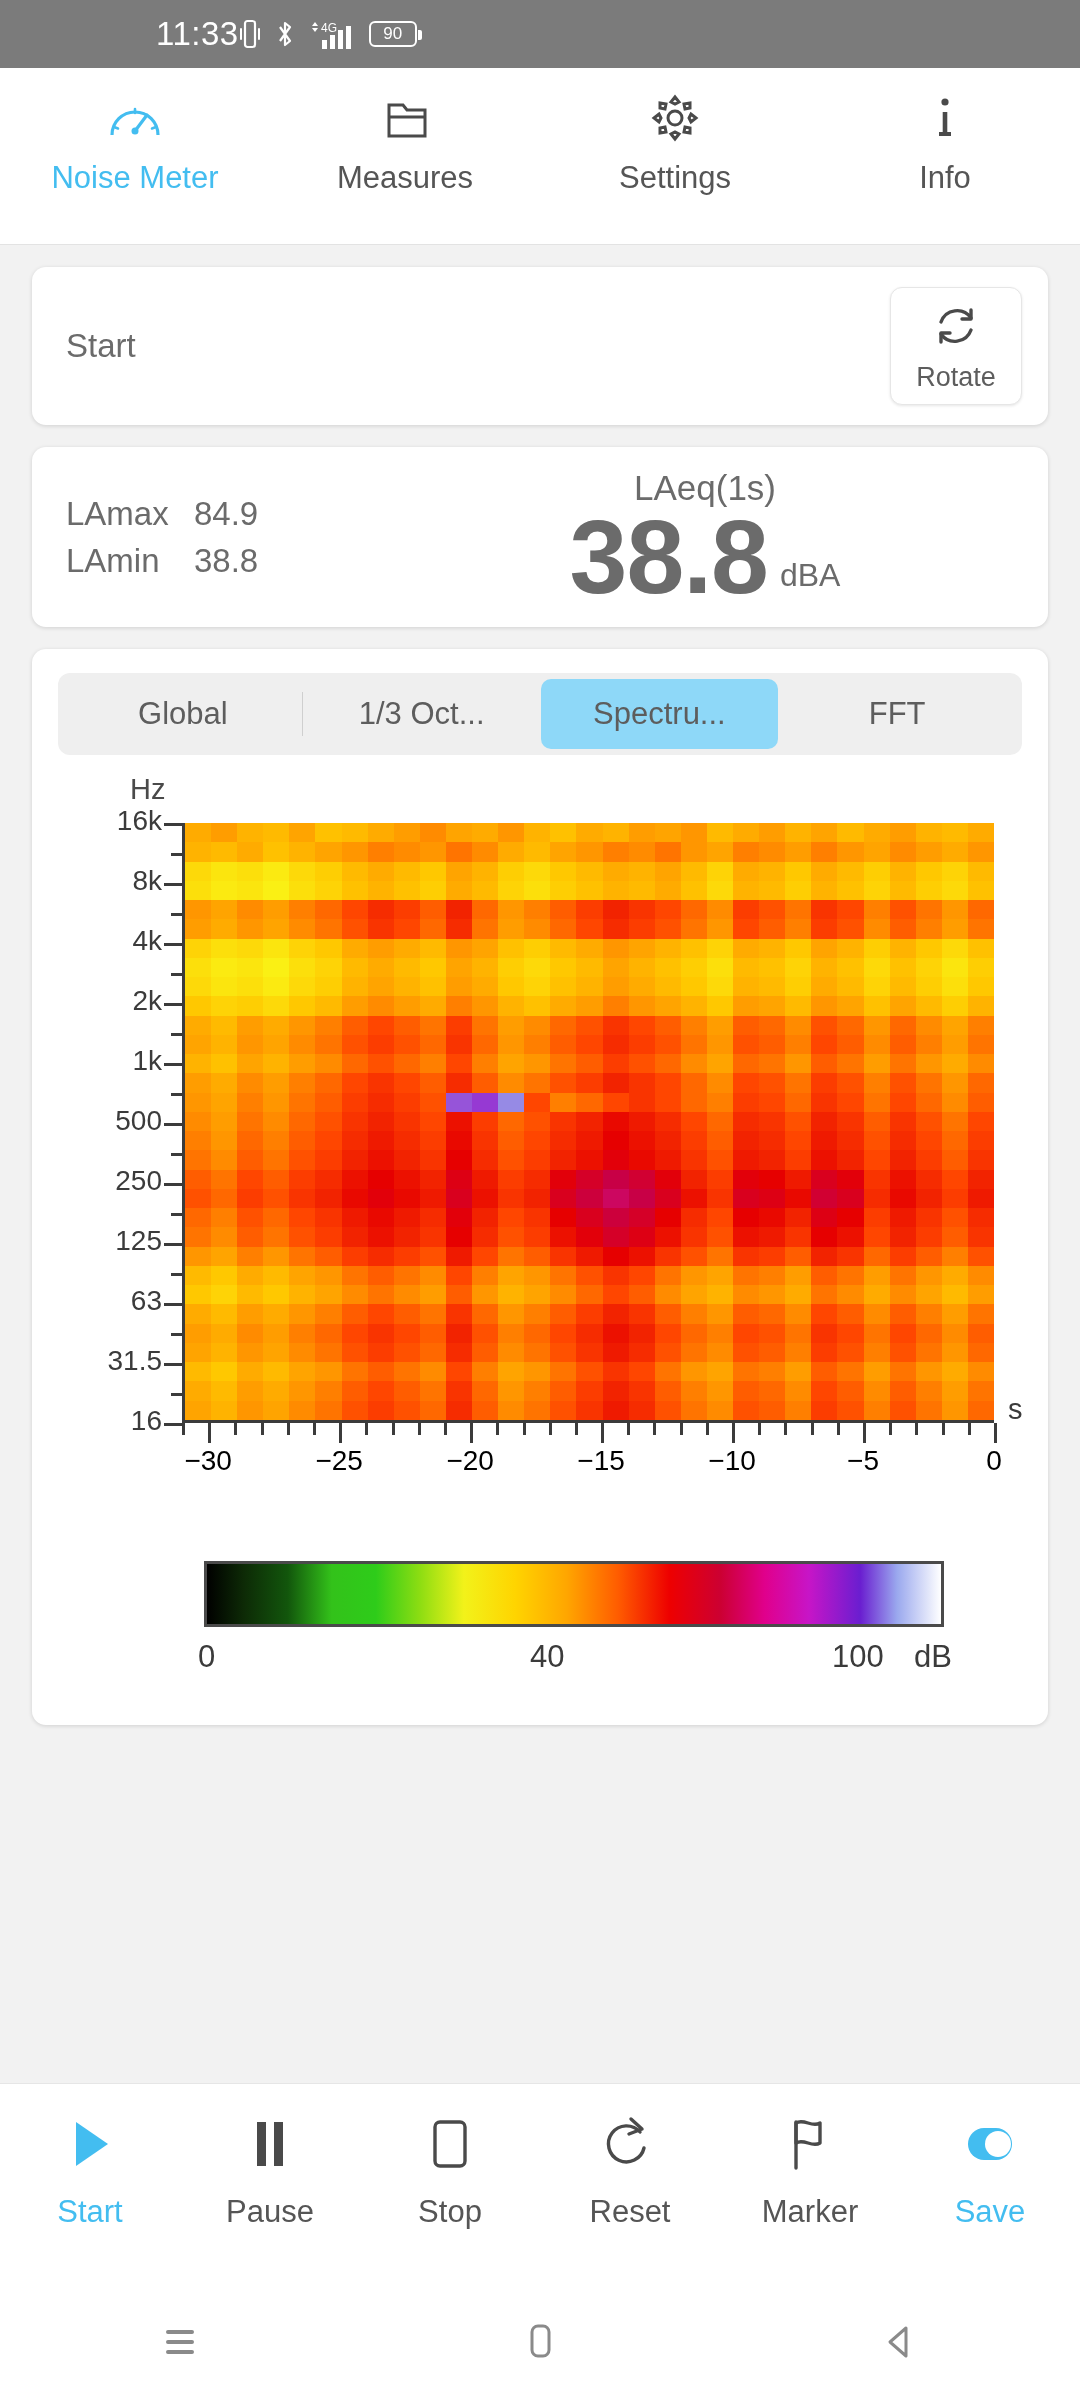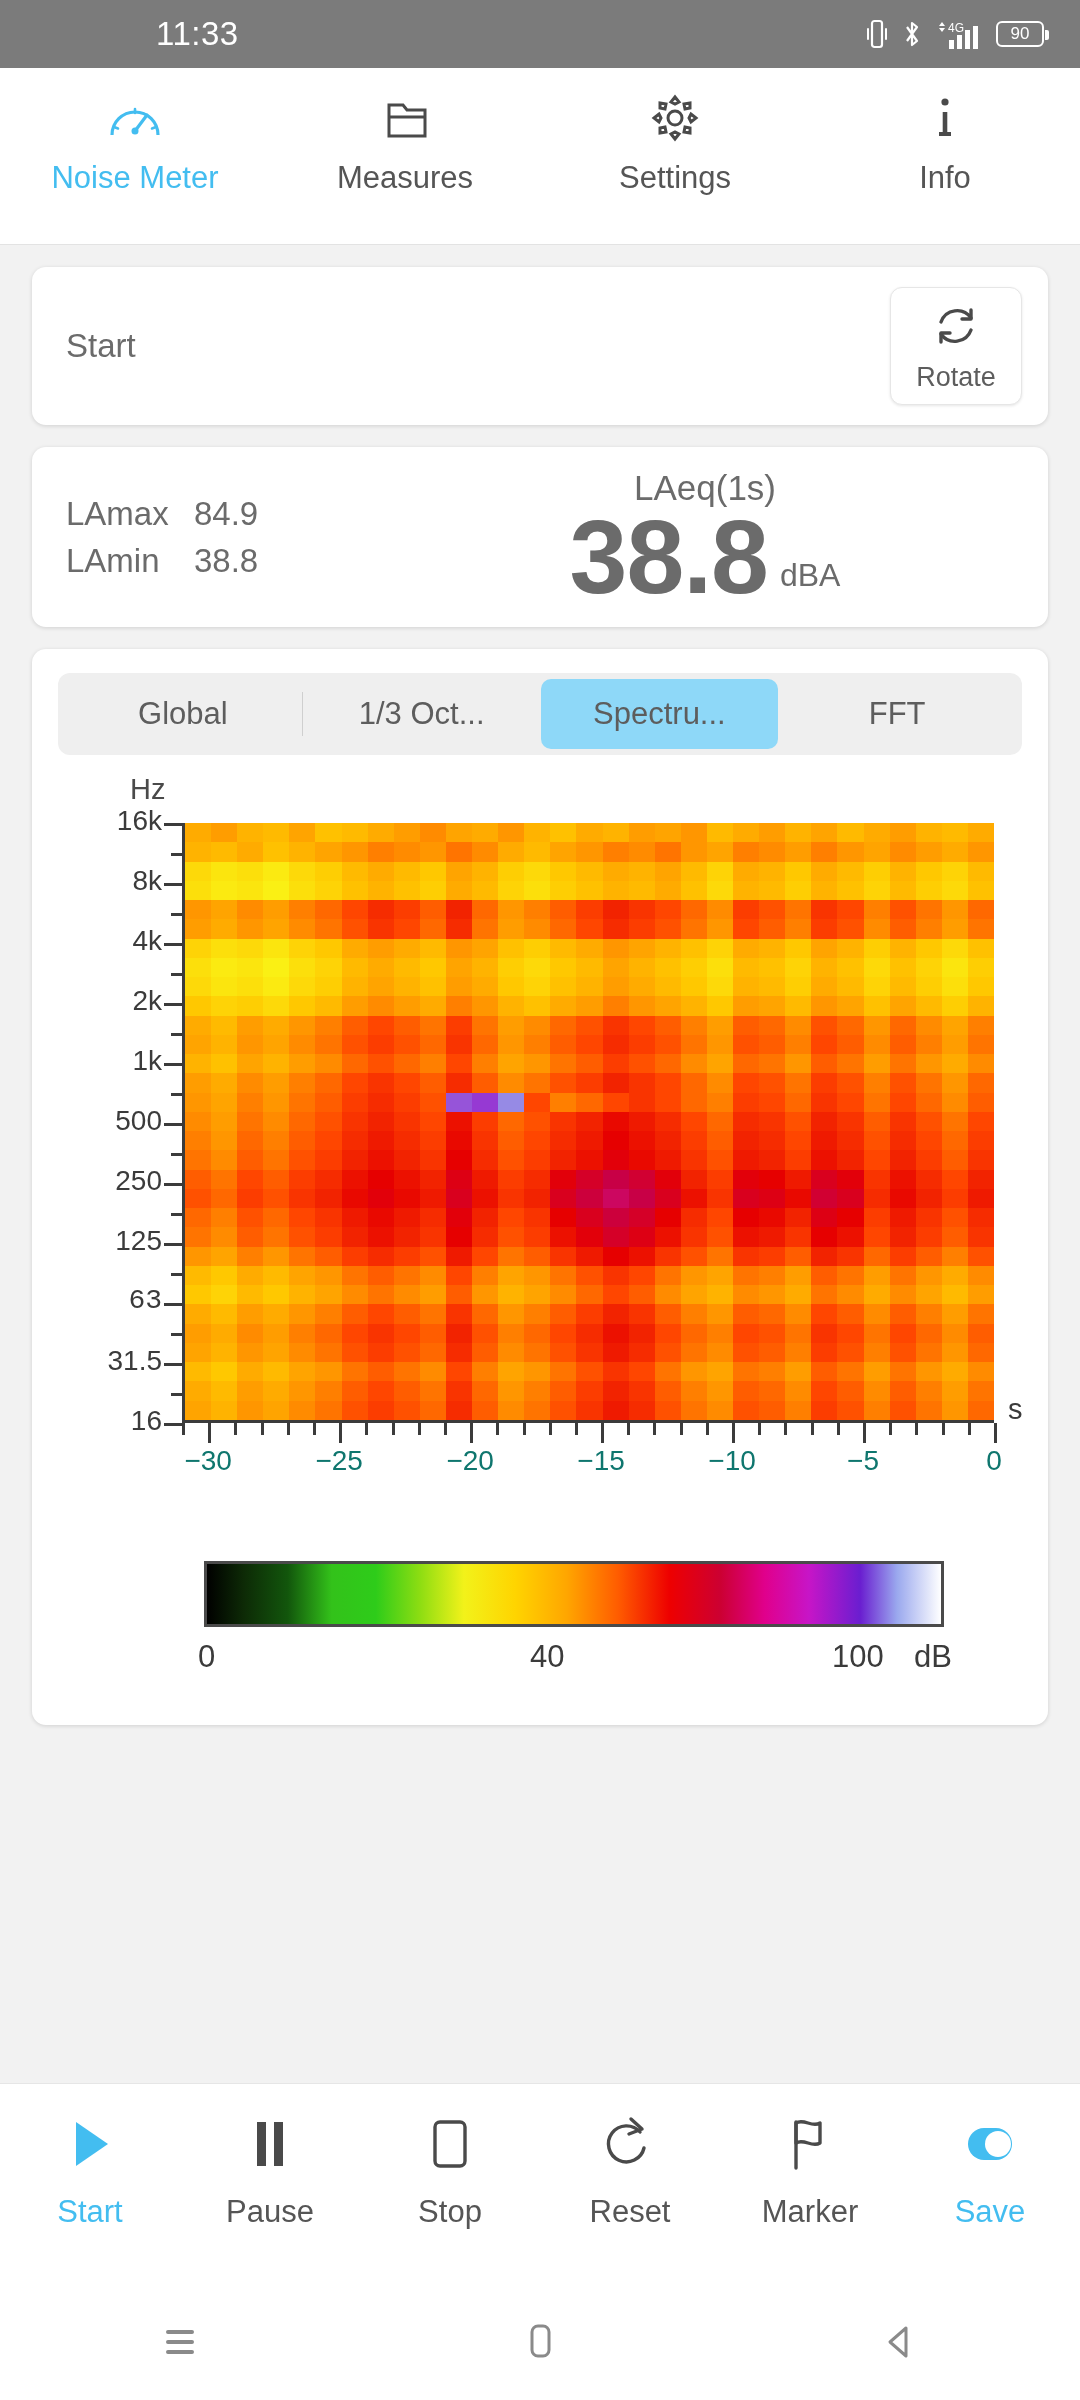--- a/index.html
+++ b/index.html
@@ -5,21 +5,21 @@
   * { box-sizing: border-box; margin: 0; padding: 0; }
   html, body {
     width: 1080px; height: 2400px;
     font-family: "Liberation Sans", sans-serif;
     background: #f2f2f2;
     overflow: hidden;
   }
   
   .statusbar {
     height: 68px; background: #7b7b7b;
-    display: flex; align-items: center; justify-content: space-between;
+    display: flex; align-items: center; justify-content: flex-start;
     padding: 0 36px; color: #ffffff;
   }
   .statusbar .clock { font-size: 33px; letter-spacing: .5px; margin-left: 120px; }
   .status-icons { display: flex; align-items: center; gap: 14px; }
   .status-icons svg { display: block; }
   .batt {
     border: 2.5px solid #fff; border-radius: 6px;
     width: 48px; height: 26px; position: relative;
     font-size: 17px; display: flex; align-items: center; justify-content: center;
     color: #fff;
@@ -90,21 +90,21 @@
   .plot-area {
     position: absolute; left: 150px; top: 50px;
     width: 812px; height: 600px;
     display: grid; border-left: 3px solid #3b3b3b; border-bottom: 3px solid #3b3b3b;
   }
   .cellrow { display: grid; }
   .cell { width: 100%; height: 100%; }
   .ytick-lbl { position: absolute; font-size: 28px; color: #3b3b3b; text-align: right; width: 120px; }
   .ytick { position: absolute; height: 3px; background: #3b3b3b; left: 132px; }
   .xtick { position: absolute; width: 3px; background: #3b3b3b; top: 650px; }
-  .xtick-lbl { position: absolute; font-size: 28px; color: #0f766e; text-align: center; width: 120px; top: 672px; }
+  .xtick-lbl { position: absolute; font-size: 28px; color: #000000; text-align: center; width: 120px; top: 672px; }
   .s-unit { position: absolute; left: 976px; top: 620px; font-size: 29px; color: #3b3b3b; }
   
   .cbar-wrap { margin-top: 14px; position: relative; height: 150px; }
   .cbar {
     position: absolute; left: 172px; top: 14px; width: 740px; height: 66px;
     border: 3px solid #4a4a4a;
     background: linear-gradient(to right,
       #000000 0%, #0d2a06 5%, #12560c 11%, #33c21a 17%, #2ecc1a 23%,
       #8ddd12 29%, #f2f21a 35%, #ffd400 42%, #ffa600 49%, #ff5c00 56%,
       #ee0000 63%, #cc0033 70%, #e0008c 76%, #c715c7 82%, #6a1ed0 89%,
@@ -1301,21 +1301,21 @@
           <div class="ytick" style="top: 320px; width: 11px; left: 139px;"></div>
           <div class="ytick-lbl" style="left: 10px; top: 332px;">500</div>
           <div class="ytick" style="top: 350px; width: 18px;"></div>
           <div class="ytick" style="top: 380px; width: 11px; left: 139px;"></div>
           <div class="ytick-lbl" style="left: 10px; top: 392px;">250</div>
           <div class="ytick" style="top: 410px; width: 18px;"></div>
           <div class="ytick" style="top: 440px; width: 11px; left: 139px;"></div>
           <div class="ytick-lbl" style="left: 10px; top: 452px;">125</div>
           <div class="ytick" style="top: 470px; width: 18px;"></div>
           <div class="ytick" style="top: 500px; width: 11px; left: 139px;"></div>
-          <div class="ytick-lbl" style="left: 10px; top: 512px; font-family: Liberation Mono, monospace;">63</div>
+          <div class="ytick-lbl" style="left: 10px; top: 512px;">63</div>
           <div class="ytick" style="top: 530px; width: 18px;"></div>
           <div class="ytick" style="top: 560px; width: 11px; left: 139px;"></div>
           <div class="ytick-lbl" style="left: 10px; top: 572px;">31.5</div>
           <div class="ytick" style="top: 590px; width: 18px;"></div>
           <div class="ytick" style="top: 620px; width: 11px; left: 139px;"></div>
           <div class="ytick-lbl" style="left: 10px; top: 632px;">16</div>
           <div class="ytick" style="top: 650px; width: 18px;"></div>
           <div class="xtick" style="left: 150px; height: 12px;"></div>
           <div class="xtick" style="left: 176.194px; height: 20px;"></div>
           <div class="xtick-lbl" style="left: 116.194px;">−30</div>

